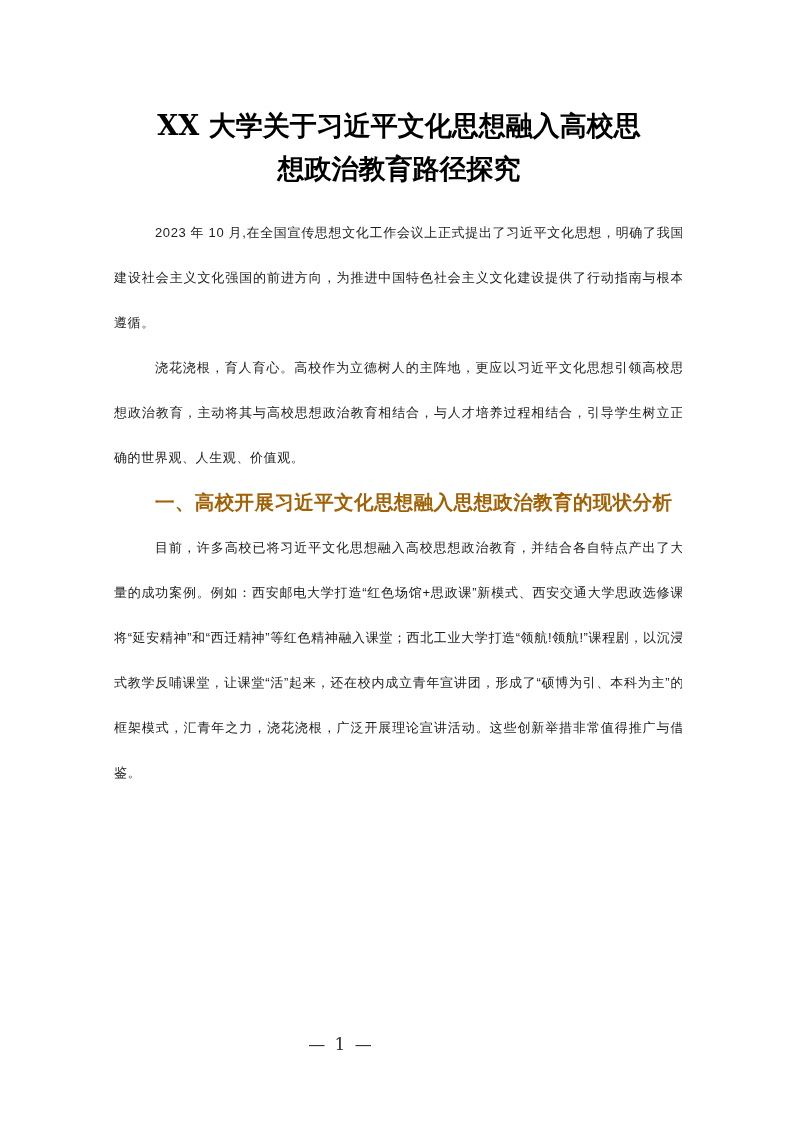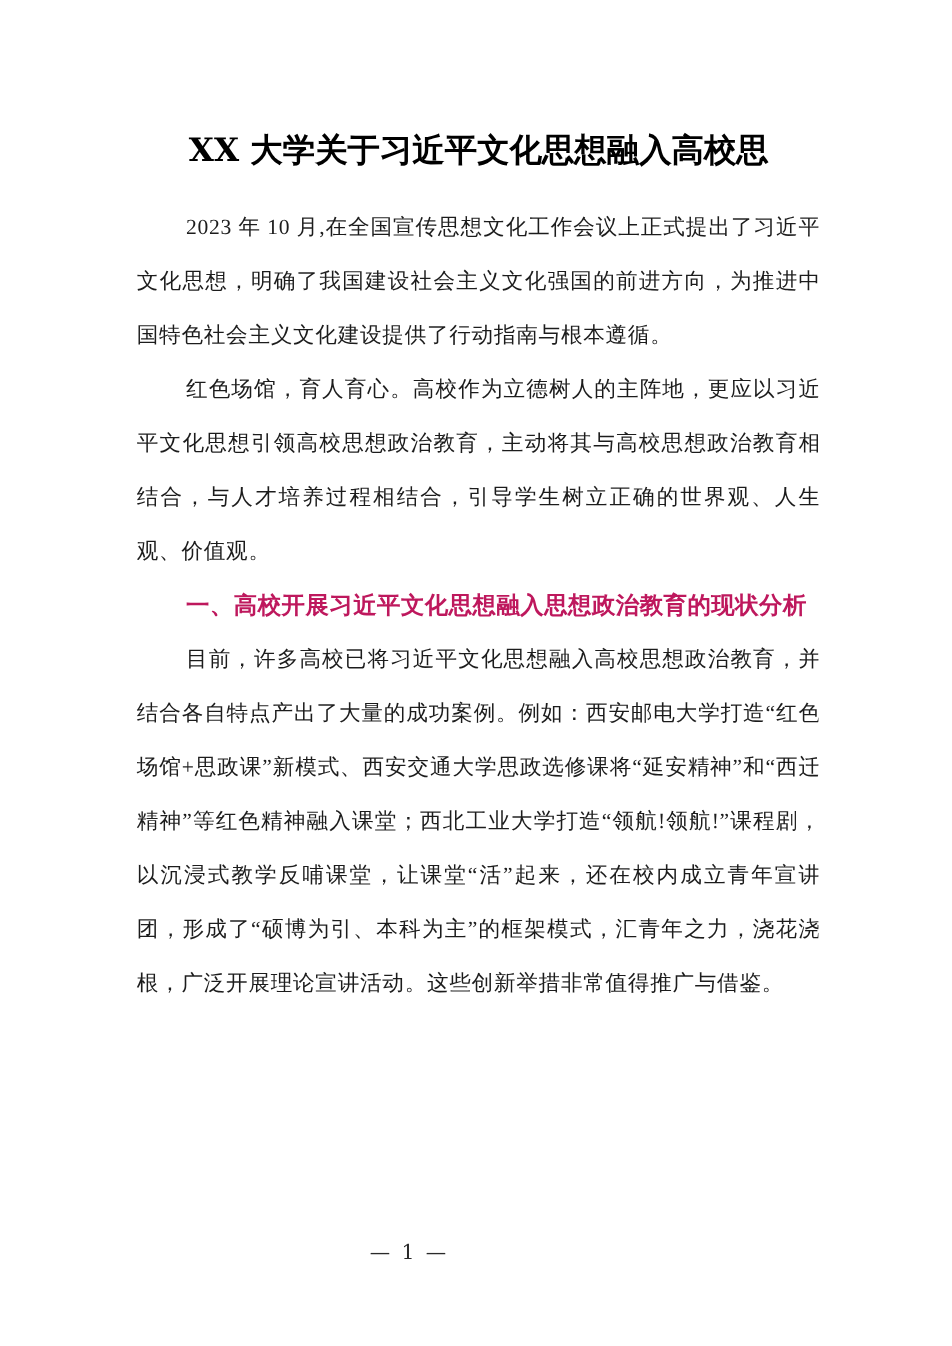--- a/index.html
+++ b/index.html
@@ -30,41 +30,41 @@
     font-weight: bold;
     font-size: 27px;
     line-height: 43px;
     color: #000000;
     text-align: center;
     letter-spacing: 0px;
     margin: 0 0 18px 0;
     padding: 0 4px;
   }
   .para {
-    font-family: Liberation Serif, serif;
-    font-size: 18px;
+    font-family: Liberation Sans, sans-serif;
+    font-size: 13px;
     line-height: 45px;
     color: #1c1c1c;
     text-align: justify;
     text-justify: inter-character;
     text-align-last: left;
     margin: 0;
     text-indent: 41px;
     letter-spacing: 0.6px;
     word-break: break-all;
   }
   .para.first-block {
     margin-top: 20px;
   }
   .heading {
     font-family: "DejaVu Sans", "Liberation Sans", sans-serif;
     font-size: 19.5px;
     font-weight: bold;
     line-height: 45px;
-    color: #be185d;
+    color: #a16207;
     text-align: justify;
     text-justify: inter-character;
     text-align-last: left;
     margin: 0;
     text-indent: 41px;
     letter-spacing: 0.4px;
     word-break: break-all;
   }
   .page-number {
     position: absolute;
@@ -80,25 +80,26 @@
 </style>
 </head>
 <body>
 
 <div class="page">
 
   <div class="doc-body">
 
     <h1 class="doc-title">
       <span>XX 大学关于习近平文化思想融入高校思</span><br>
+      <span>想政治教育路径探究</span>
     </h1>
 
     <p class="para first-block">2023 年 10 月,在全国宣传思想文化工作会议上正式提出了习近平文化思想，明确了我国建设社会主义文化强国的前进方向，为推进中国特色社会主义文化建设提供了行动指南与根本遵循。</p>
 
-    <p class="para">红色场馆，育人育心。高校作为立德树人的主阵地，更应以习近平文化思想引领高校思想政治教育，主动将其与高校思想政治教育相结合，与人才培养过程相结合，引导学生树立正确的世界观、人生观、价值观。</p>
+    <p class="para">浇花浇根，育人育心。高校作为立德树人的主阵地，更应以习近平文化思想引领高校思想政治教育，主动将其与高校思想政治教育相结合，与人才培养过程相结合，引导学生树立正确的世界观、人生观、价值观。</p>
 
     <p class="heading">一、高校开展习近平文化思想融入思想政治教育的现状分析</p>
 
     <p class="para">目前，许多高校已将习近平文化思想融入高校思想政治教育，并结合各自特点产出了大量的成功案例。例如：西安邮电大学打造“红色场馆+思政课”新模式、西安交通大学思政选修课将“延安精神”和“西迁精神”等红色精神融入课堂；西北工业大学打造“领航!领航!”课程剧，以沉浸式教学反哺课堂，让课堂“活”起来，还在校内成立青年宣讲团，形成了“硕博为引、本科为主”的框架模式，汇青年之力，浇花浇根，广泛开展理论宣讲活动。这些创新举措非常值得推广与借鉴。</p>
 
 
   </div>
 
   <div class="page-number">— 1 —</div>
 

